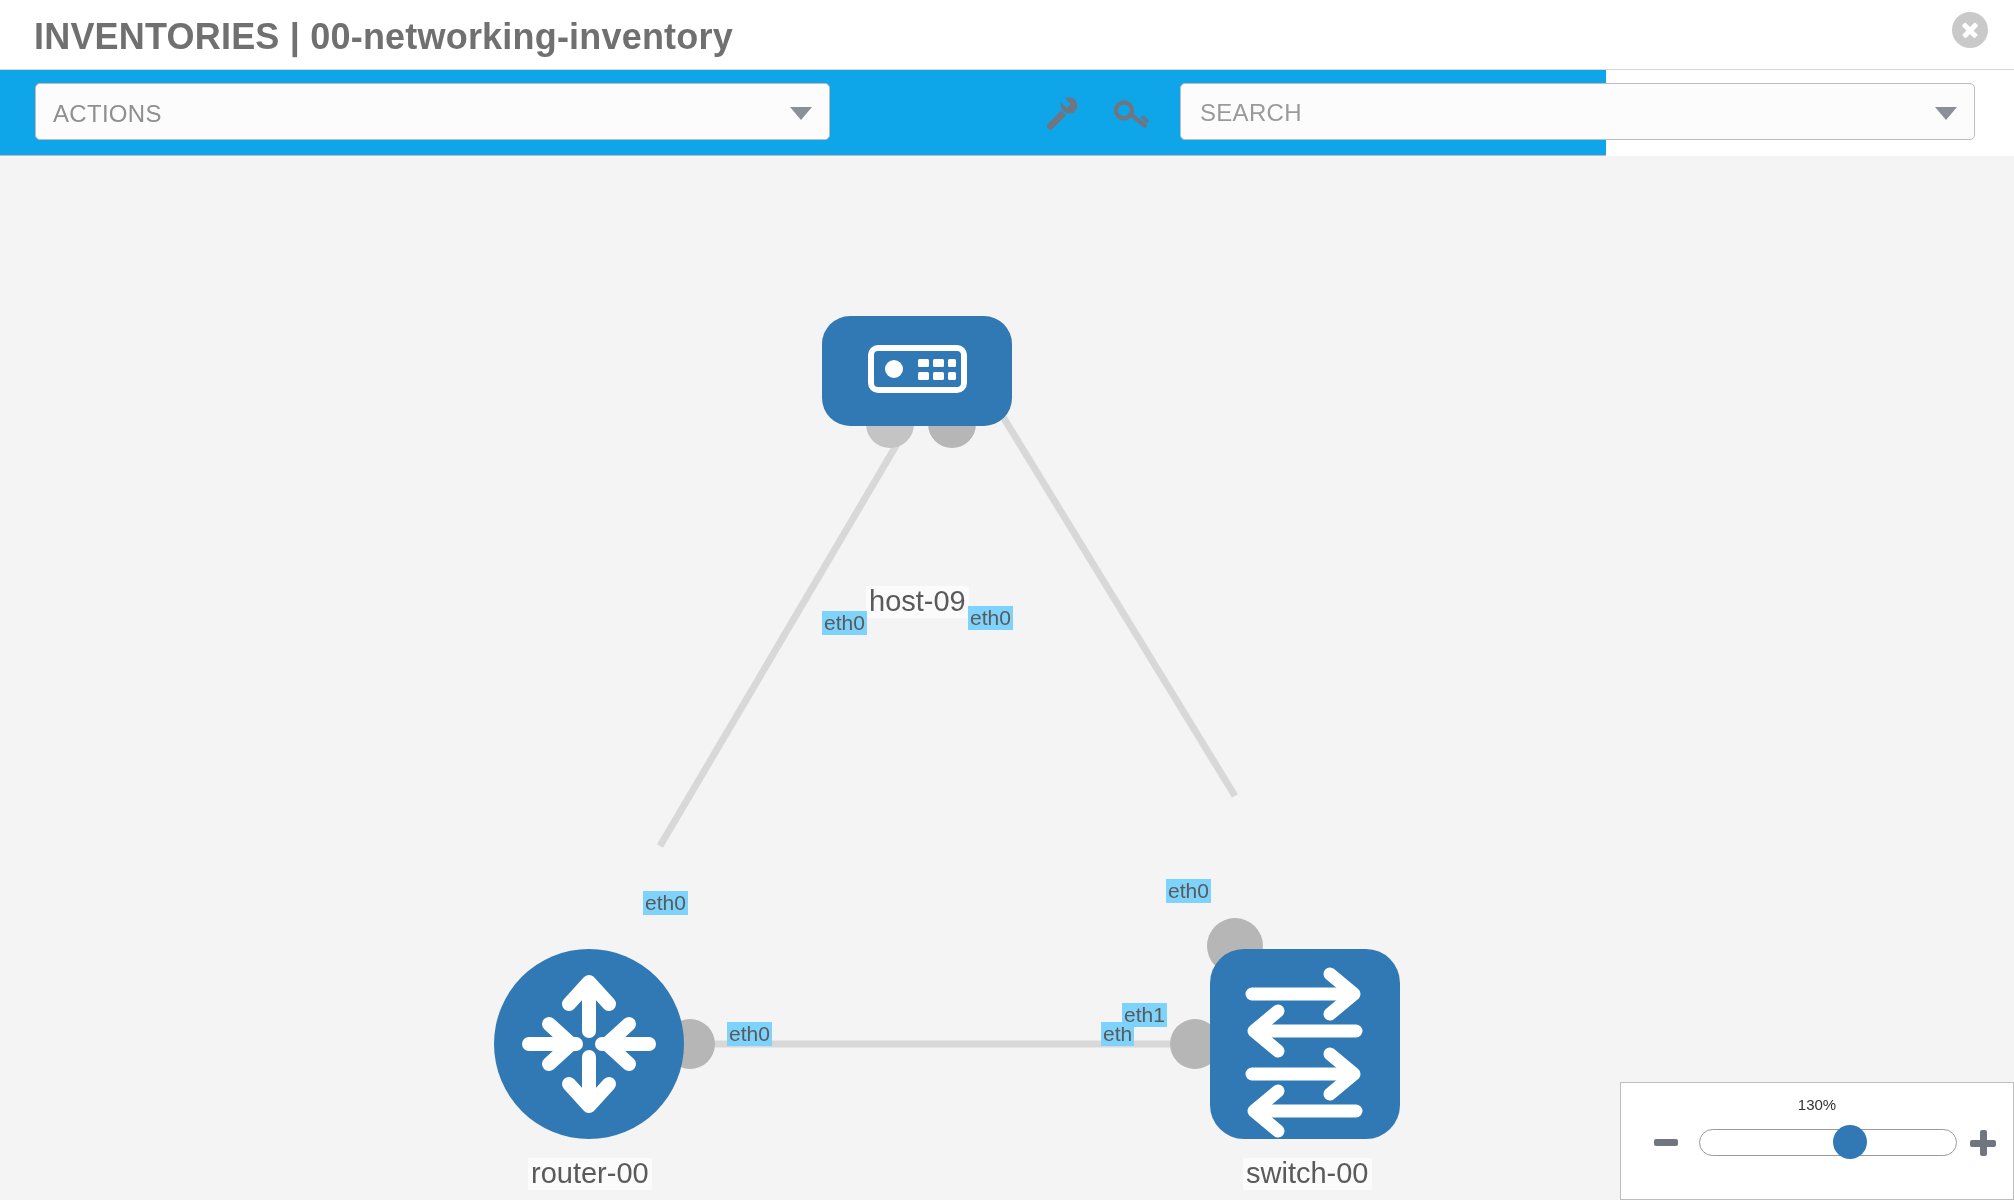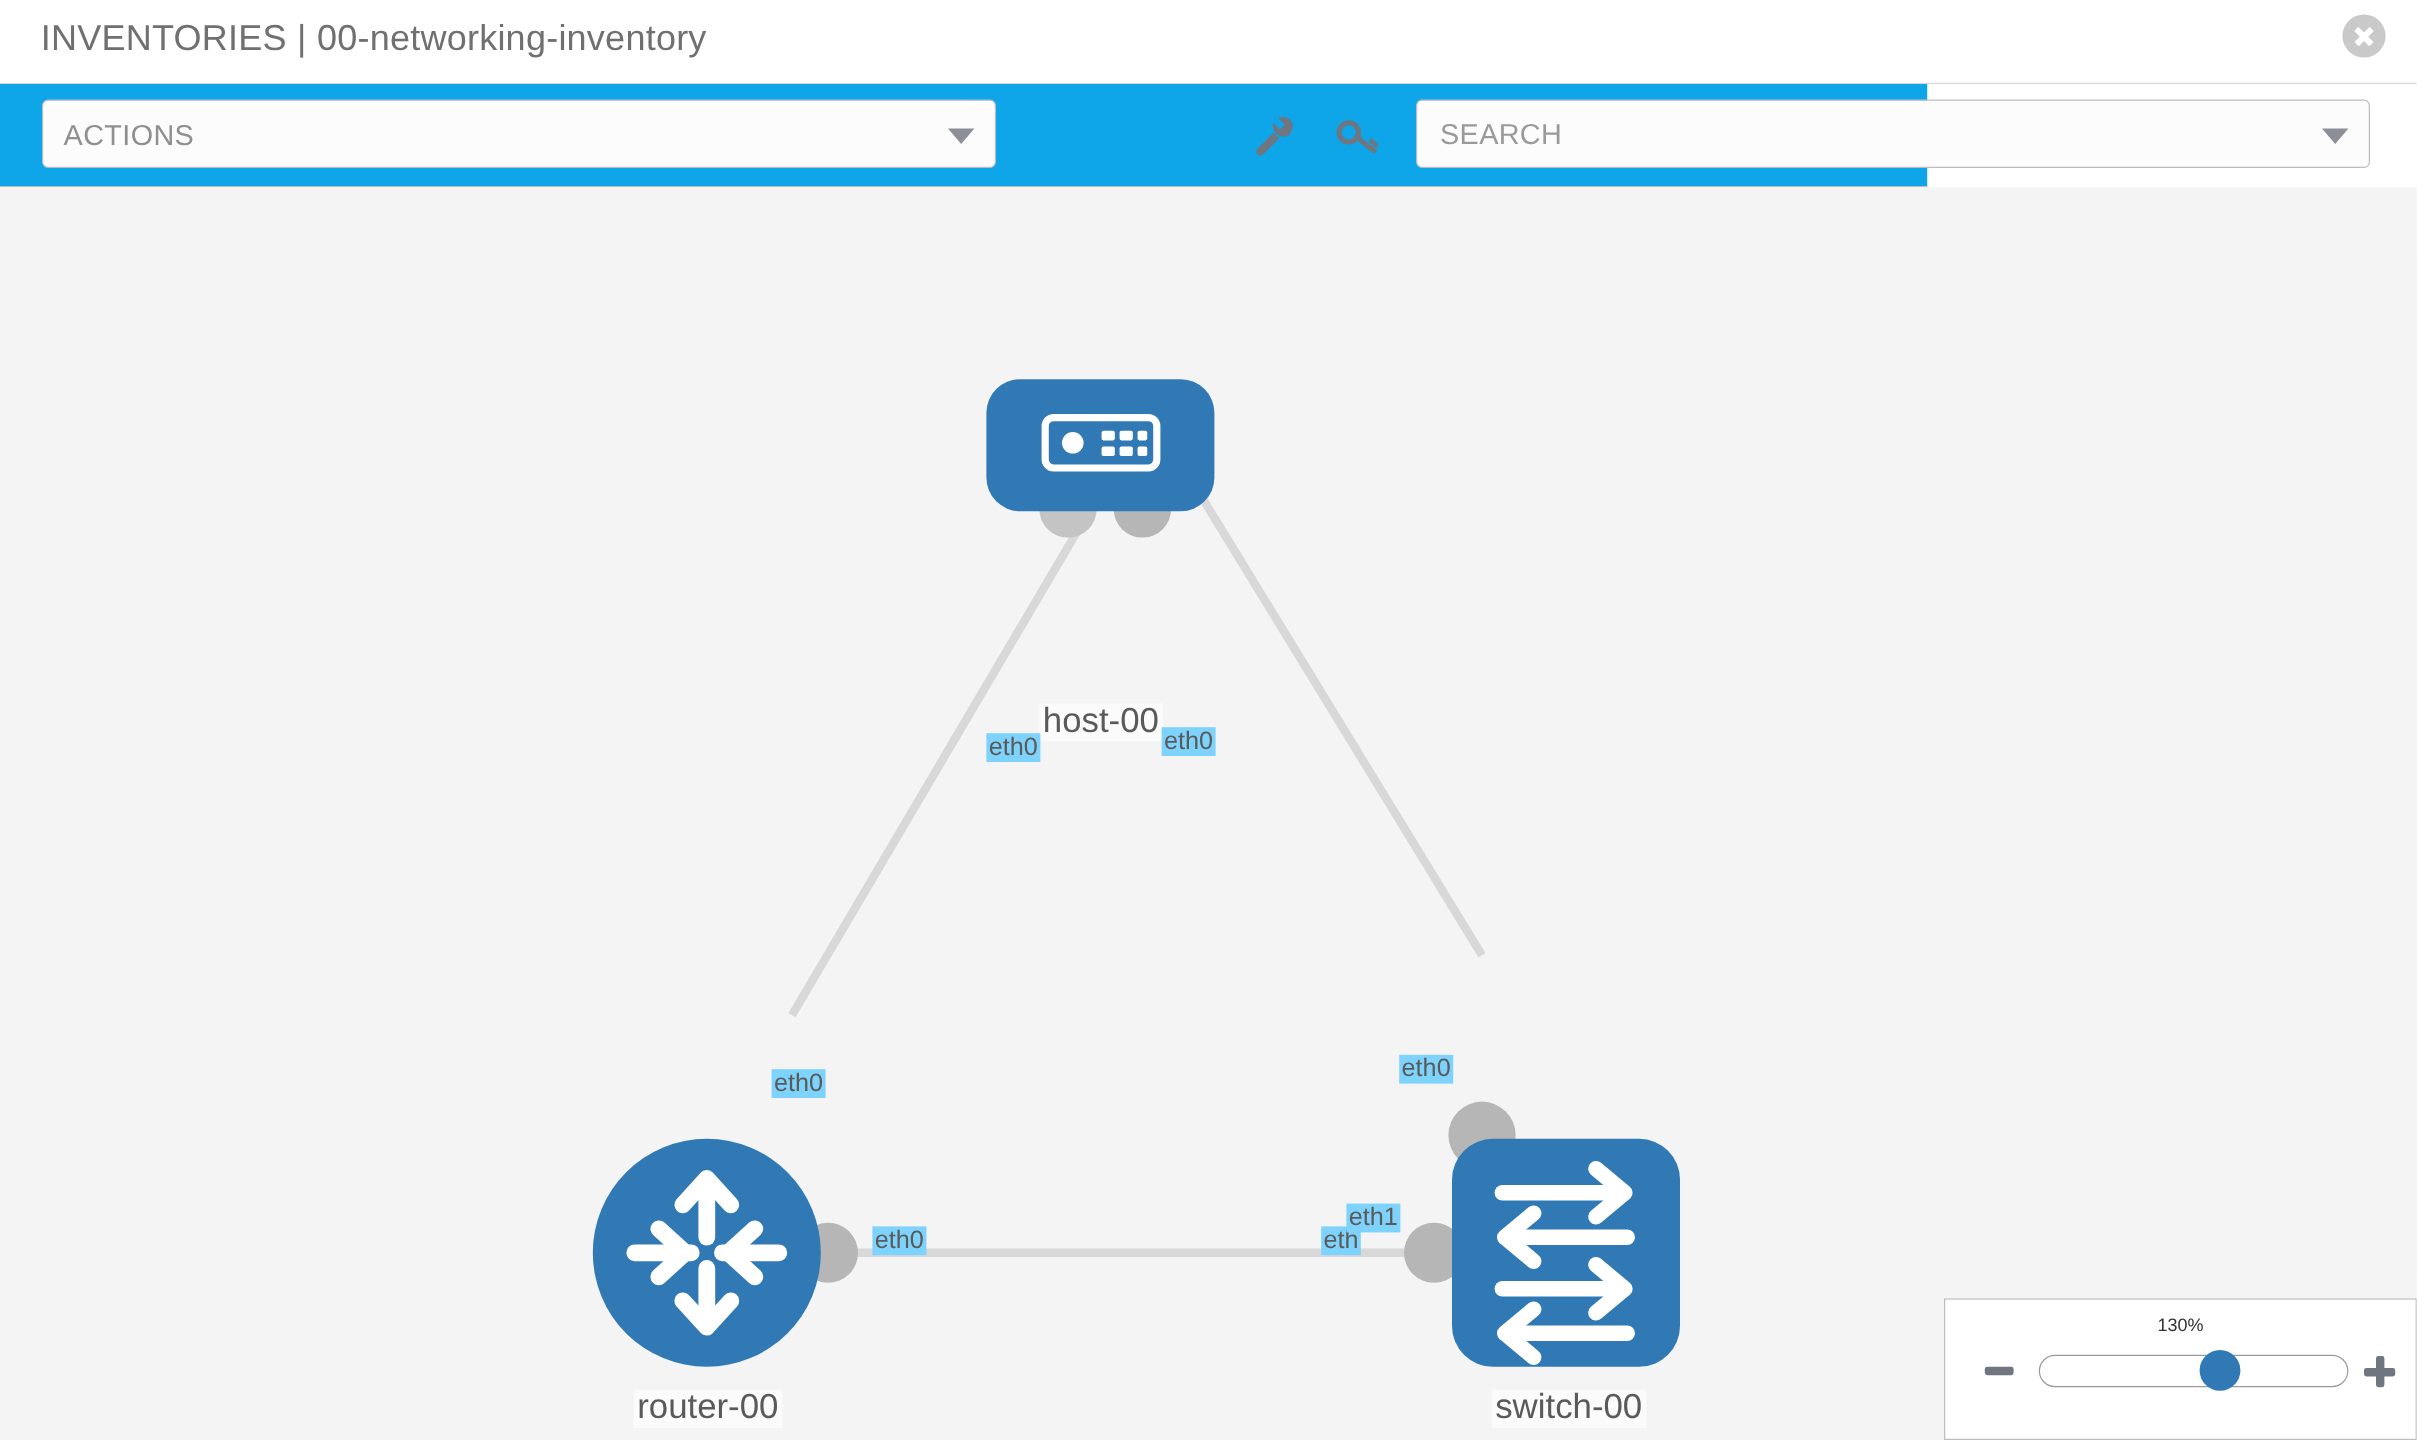--- a/index.html
+++ b/index.html
@@ -26,22 +26,22 @@
     width: 2014px;
     height: 70px;
     background: #ffffff;
     border-bottom: 1px solid #d7d7d7;
     box-sizing: border-box;
   }
   .page-title {
     position: absolute;
     left: 34px;
     top: 16px;
-    font-size: 30px;
-    font-weight: normal;
+    font-size: 36px;
+    font-weight: bold;
     color: #707070;
     letter-spacing: 0.2px;
     white-space: nowrap;
   }
   .close-btn {
     position: absolute;
     right: 26px;
     top: 12px;
     width: 36px;
     height: 36px;
@@ -344,21 +344,21 @@
           <line x1="1258" y1="875" x2="1356" y2="875"></line>
           <polyline points="1278,855 1254,875 1278,895"></polyline>
           <line x1="1252" y1="918" x2="1350" y2="918"></line>
           <polyline points="1330,898 1354,918 1330,938"></polyline>
           <line x1="1258" y1="955" x2="1356" y2="955"></line>
           <polyline points="1278,935 1254,955 1278,975"></polyline>
         </g>
       </g>
     </svg>
 
-    <div class="node-label" style="left:866px; top:430px;">host-00</div>
+    <div class="node-label" style="left:866px; top:430px;">host-09</div>
     <div class="node-label" style="left:528px; top:1002px;">router-00</div>
     <div class="node-label" style="left:1243px; top:1002px;">switch-00</div>
 
     <div class="edge-label" style="left:822px; top:455px;">eth0</div>
     <div class="edge-label" style="left:968px; top:450px;">eth0</div>
     <div class="edge-label" style="left:643px; top:735px;">eth0</div>
     <div class="edge-label" style="left:1166px; top:723px;">eth0</div>
     <div class="edge-label" style="left:727px; top:866px;">eth0</div>
     <div class="edge-label" style="left:1101px; top:866px;">eth</div>
     <div class="edge-label" style="left:1122px; top:847px;">eth1</div>

